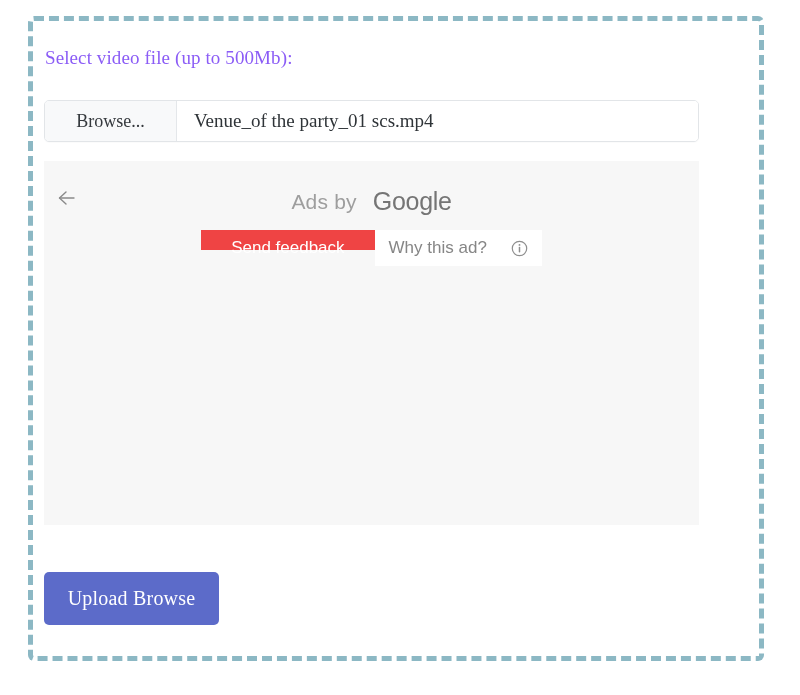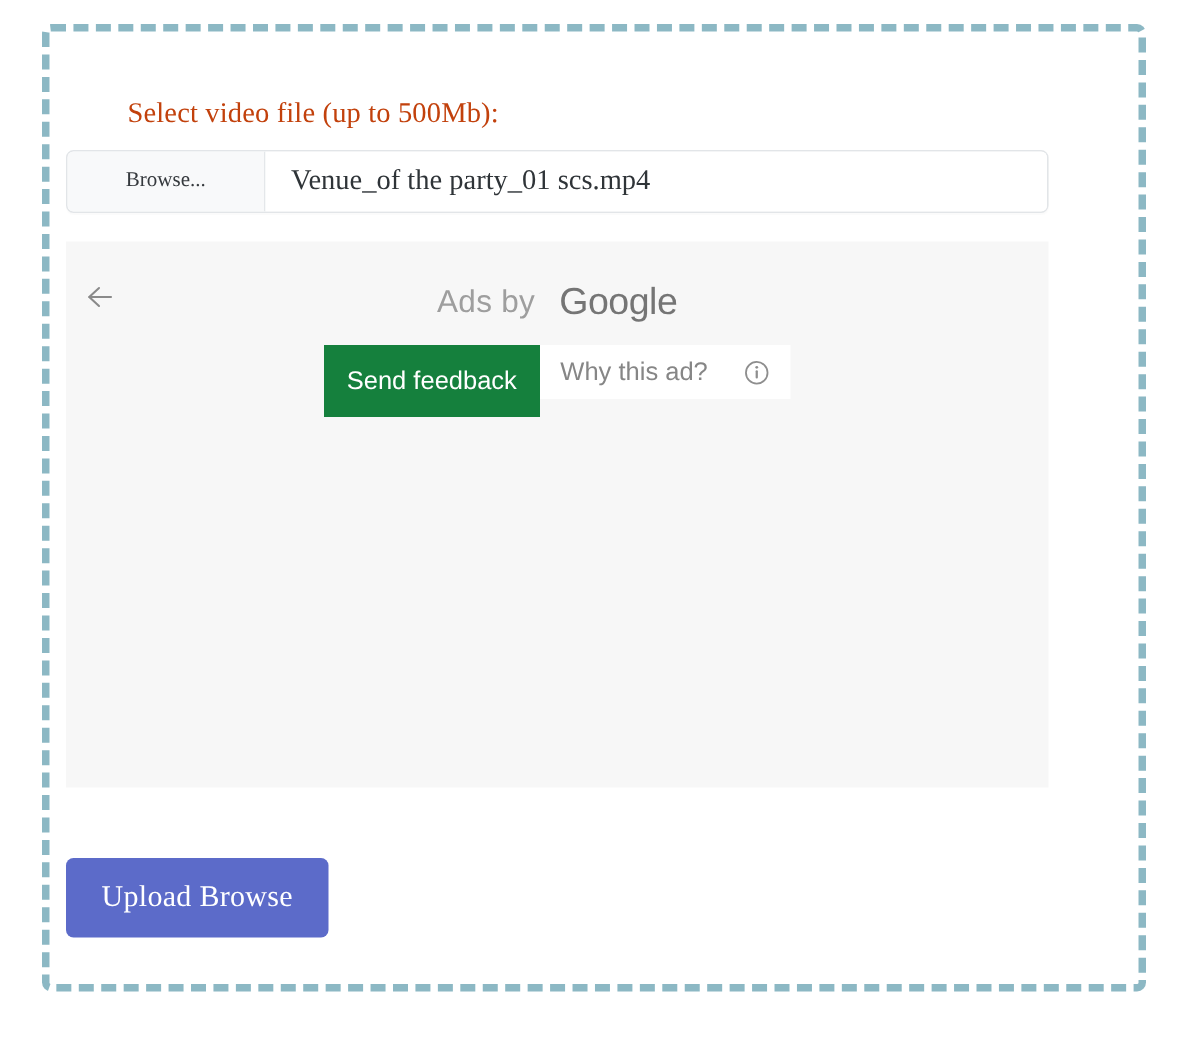--- a/index.html
+++ b/index.html
@@ -24,27 +24,26 @@
     box-sizing: border-box;
     border: 5px dashed #8cb8c4;
     border-radius: 6px;
     background: #ffffff;
   }
 
   
   .field-label {
     position: absolute;
     left: 45px;
-    top: 65px;
+    top: 47px;
     font-family: "Liberation Serif", serif;
     font-size: 19px;
-    color: #c2410c;
+    color: #8b5cf6;
     white-space: nowrap;
     letter-spacing: .1px;
-    margin-left: 40px;
   }
 
   
   .file-group {
     position: absolute;
     left: 44px;
     top: 100px;
     width: 655px;
     height: 42px;
     display: flex;
@@ -59,21 +58,21 @@
   .browse-btn {
     width: 132px;
     flex: 0 0 132px;
     background: #f8f9fa;
     border: 0;
     border-right: 1px solid #e4e7ea;
     display: flex;
     align-items: center;
     justify-content: center;
     font-family: "Liberation Serif", serif;
-    font-size: 14px;
+    font-size: 18px;
     color: #35393d;
     cursor: pointer;
     padding: 0;
   }
   .file-name {
     flex: 1 1 auto;
     display: flex;
     align-items: center;
     padding-left: 17px;
     font-family: "Liberation Serif", serif;
@@ -136,25 +135,25 @@
   .ad-actions {
     position: absolute;
     top: 69px;
     left: 0;
     width: 100%;
     display: flex;
     justify-content: center;
     align-items: stretch;
   }
   .btn-feedback {
-    background: #15803d;
+    background: #ef4444;
     color: #ffffff;
     border: 0;
-    height: 48px;
-    padding: 0 15px;
+    height: 20px;
+    padding: 0 30px;
     font-family: "Liberation Sans", sans-serif;
     font-size: 17px;
     line-height: 36px;
     cursor: pointer;
     white-space: nowrap;
   }
   .btn-whythisad {
     background: #ffffff;
     color: #868686;
     border: 0;

